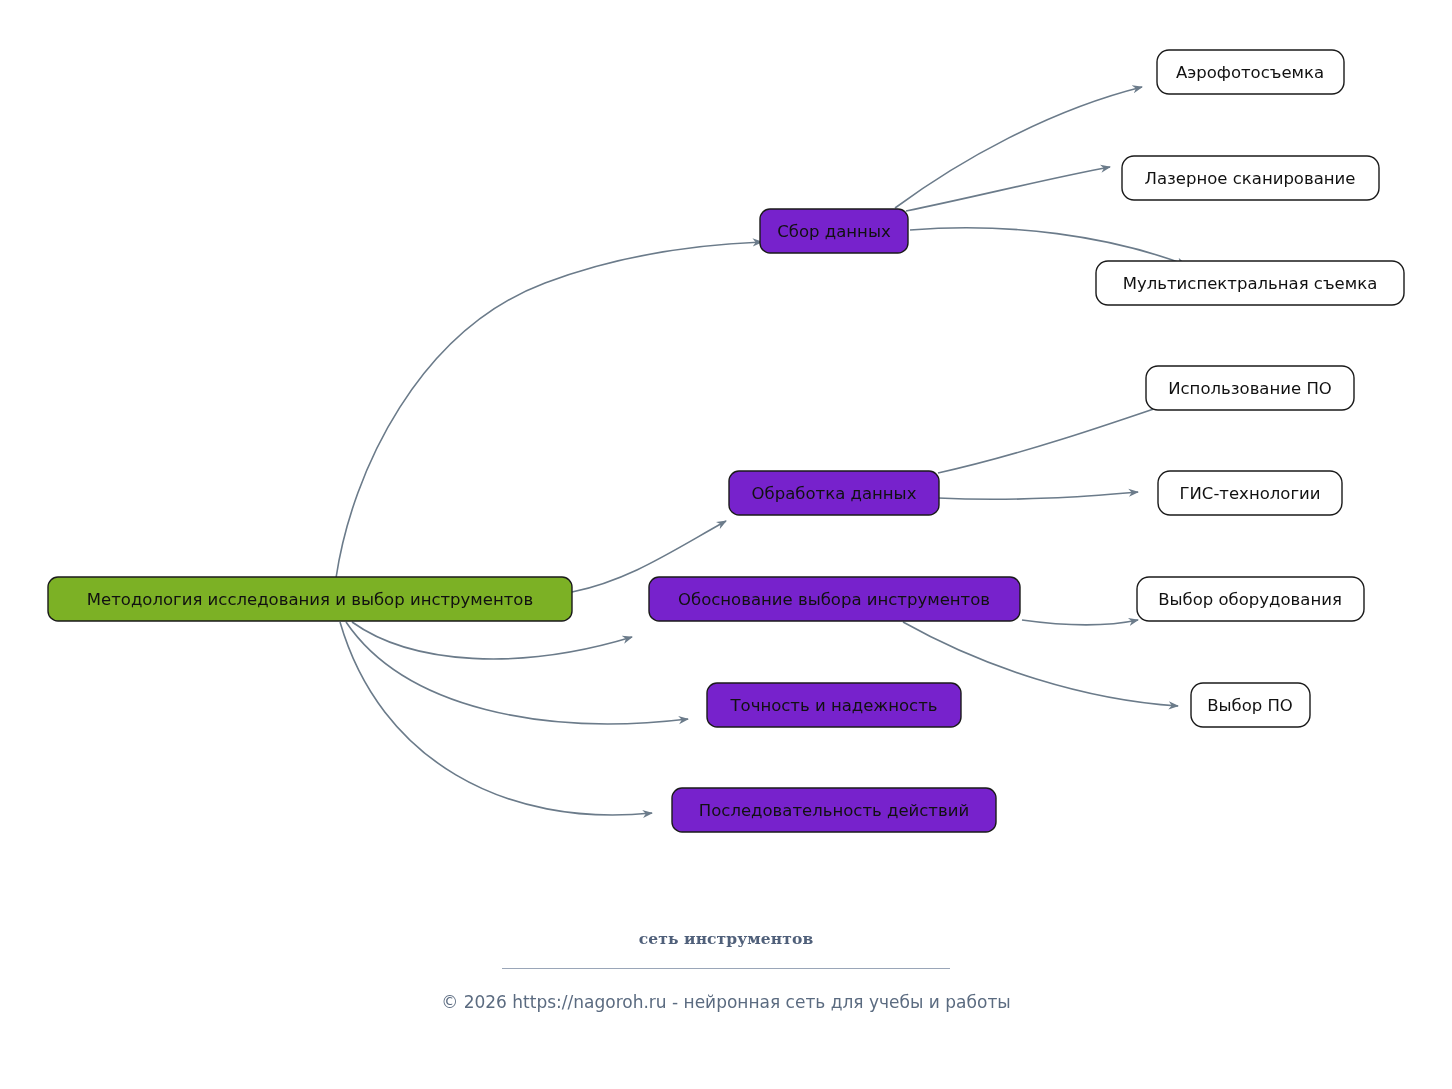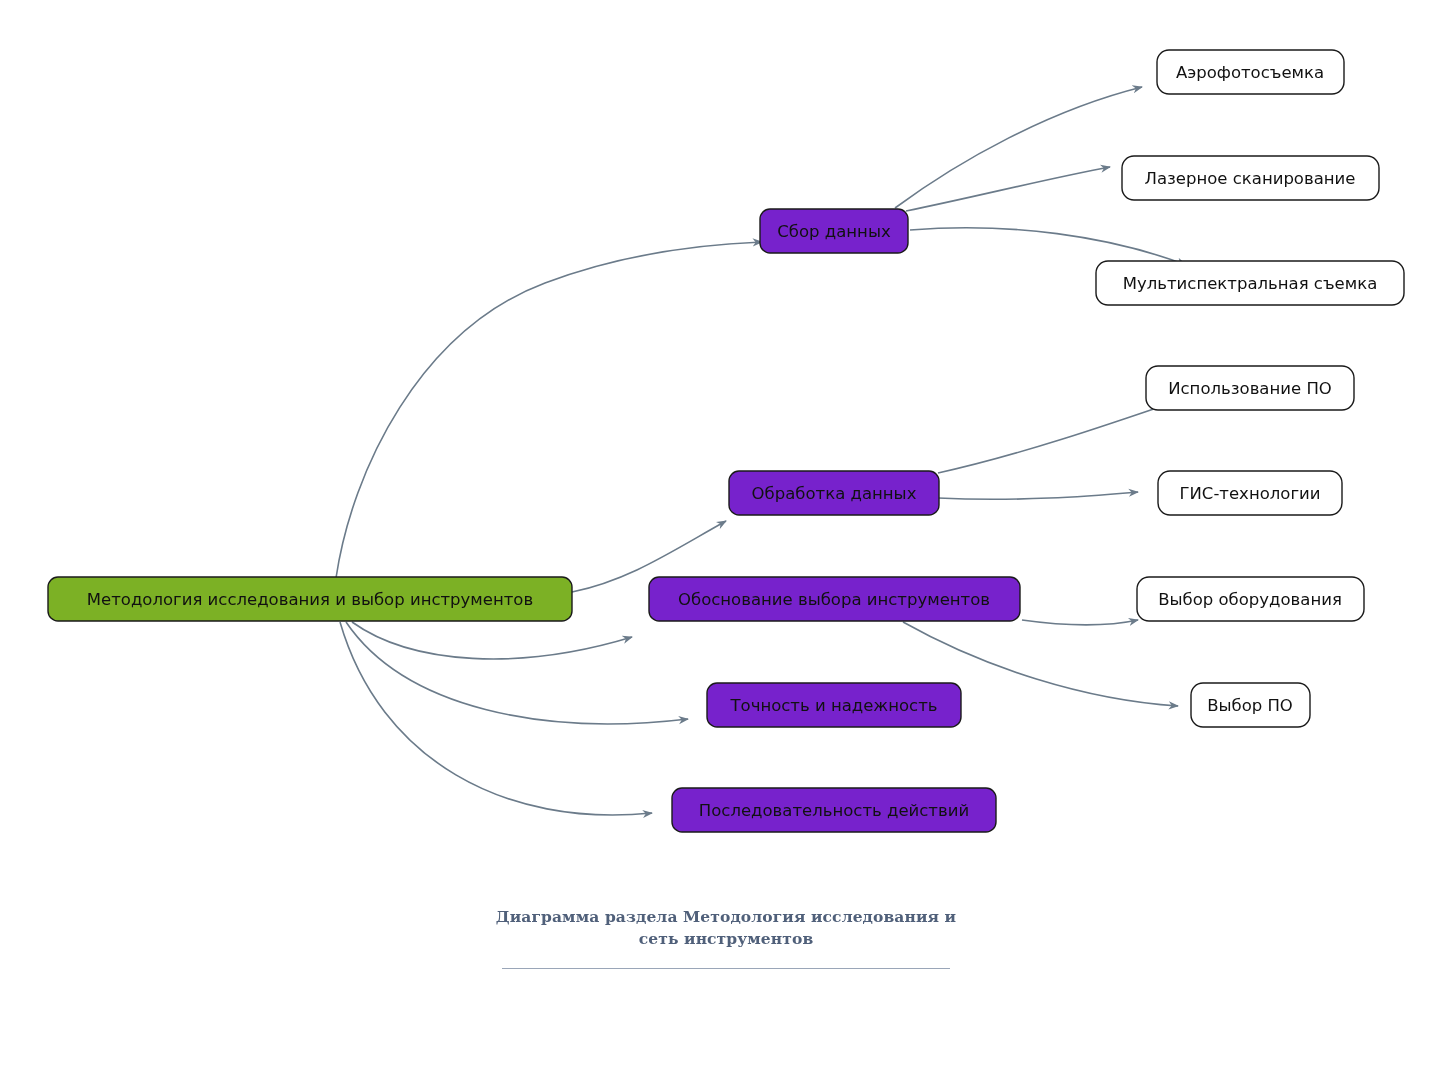--- a/index.html
+++ b/index.html
@@ -199,19 +199,20 @@
       <g class="node-g">
         <rect class="node-rect-leaf" x="1191" y="683" width="119" height="44" rx="12" ry="12"></rect>
         <text class="node-label" x="1250" y="706">Выбор ПО</text>
       </g>
 
     </g>
   </svg>
 
   <div class="footer-block">
     <div class="footer-title">
-      <span>Диаграмма раздела Методология исследования и</span><br>
+      <br>
       <span>сеть инструментов</span>
     </div>
     <hr class="footer-rule">
+    <div class="footer-copy">© 2026 https://nagoroh.ru - нейронная сеть для учебы и работы</div>
   </div>
 
 </div>
 
 </body></html>

